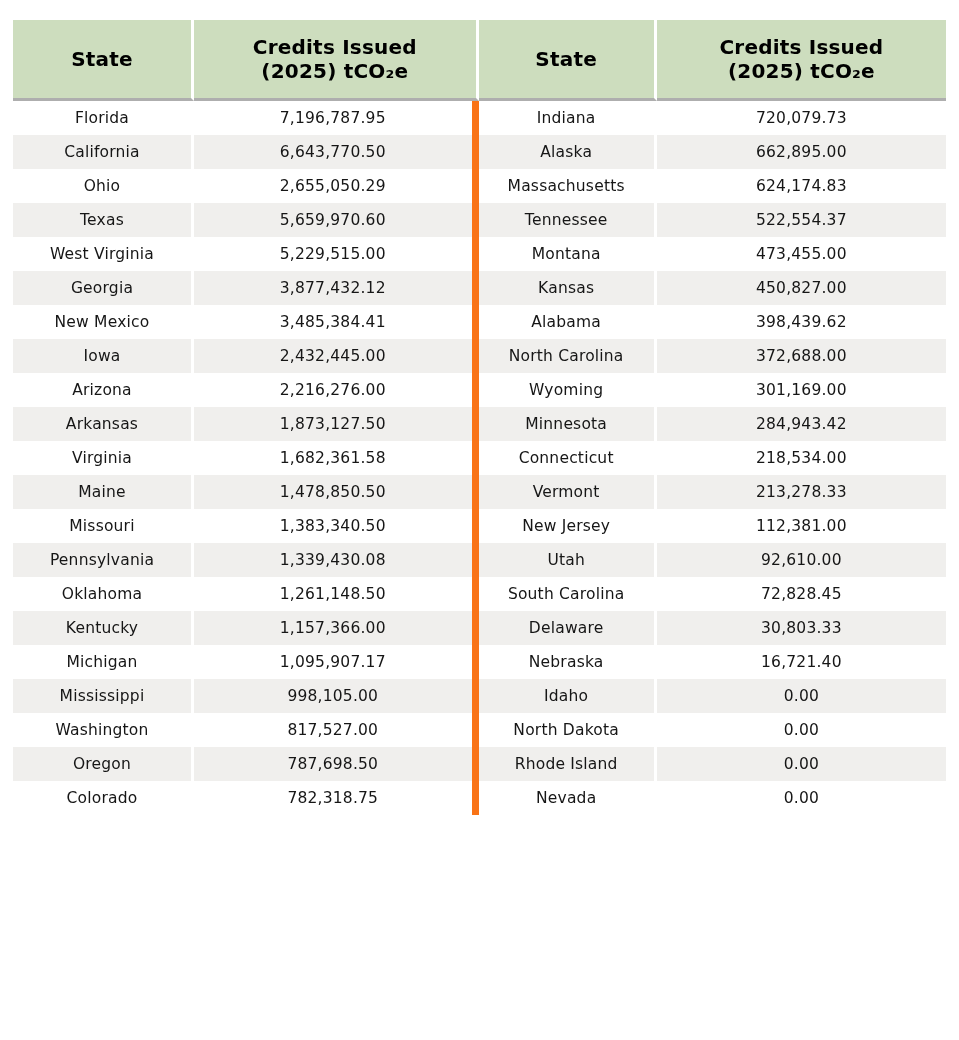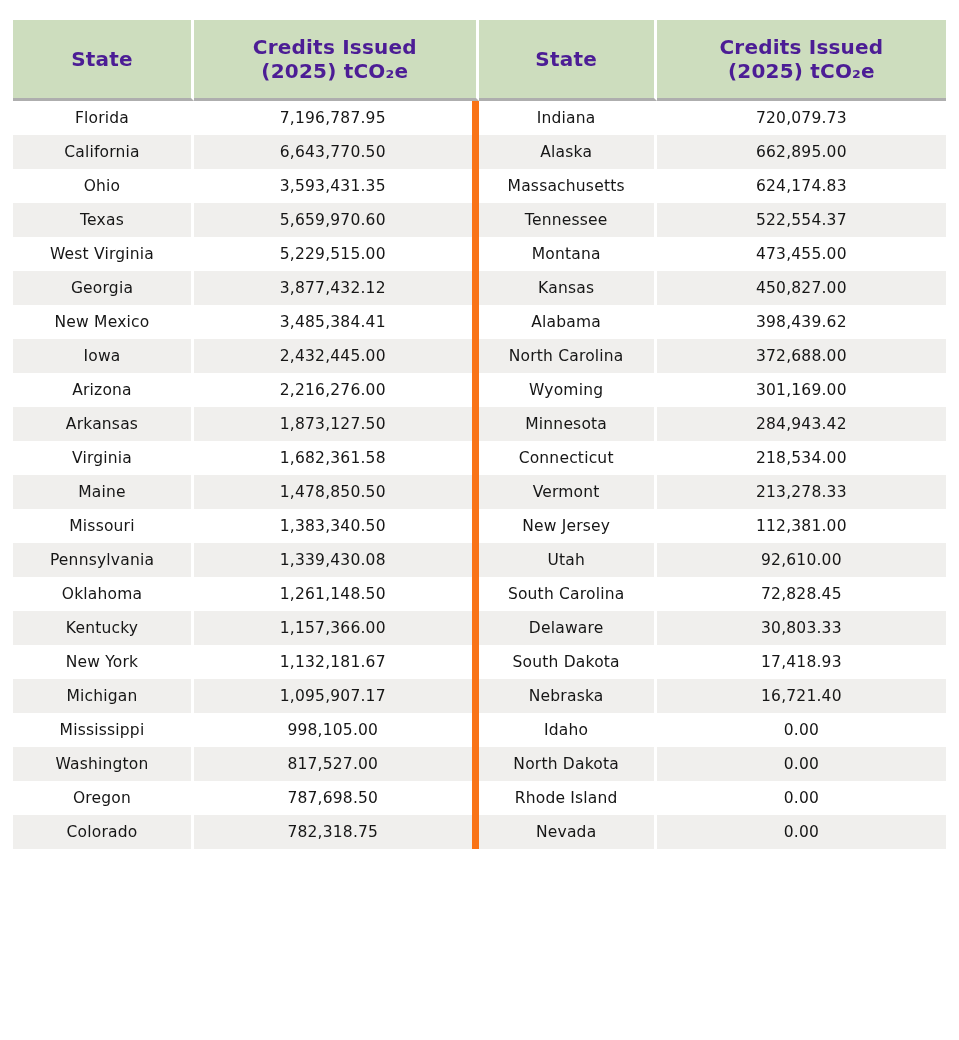--- a/index.html
+++ b/index.html
@@ -27,21 +27,21 @@
   col.c-value-l  { width: 30.5%; }
   col.c-state-r  { width: 19.1%; }
   col.c-value-r  { width: 31.0%; }
 
   thead th {
     background: #cdddbe;
     height: 78px;
     font-size: 20px;
     font-weight: 700;
     letter-spacing: 0.2px;
-    color: #4c1d95;
+    color: #000000;
     text-align: center;
     vertical-align: middle;
     border-bottom: 3px solid #aeaeae;
     padding: 0;
   }
   thead th.sep-white { border-right: 3px solid #ffffff; }
 
   tbody td {
     height: 34px;
     text-align: center;
@@ -95,21 +95,21 @@
           <td>720,079.73</td>
         </tr>
         <tr>
           <td>California</td>
           <td>6,643,770.50</td>
           <td>Alaska</td>
           <td>662,895.00</td>
         </tr>
         <tr>
           <td>Ohio</td>
-          <td>3,593,431.35</td>
+          <td>2,655,050.29</td>
           <td>Massachusetts</td>
           <td>624,174.83</td>
         </tr>
         <tr>
           <td>Texas</td>
           <td>5,659,970.60</td>
           <td>Tennessee</td>
           <td>522,554.37</td>
         </tr>
         <tr>
@@ -178,26 +178,20 @@
           <td>South Carolina</td>
           <td>72,828.45</td>
         </tr>
         <tr>
           <td>Kentucky</td>
           <td>1,157,366.00</td>
           <td>Delaware</td>
           <td>30,803.33</td>
         </tr>
         <tr>
-          <td>New York</td>
-          <td>1,132,181.67</td>
-          <td>South Dakota</td>
-          <td>17,418.93</td>
-        </tr>
-        <tr>
           <td>Michigan</td>
           <td>1,095,907.17</td>
           <td>Nebraska</td>
           <td>16,721.40</td>
         </tr>
         <tr>
           <td>Mississippi</td>
           <td>998,105.00</td>
           <td>Idaho</td>
           <td>0.00</td>

